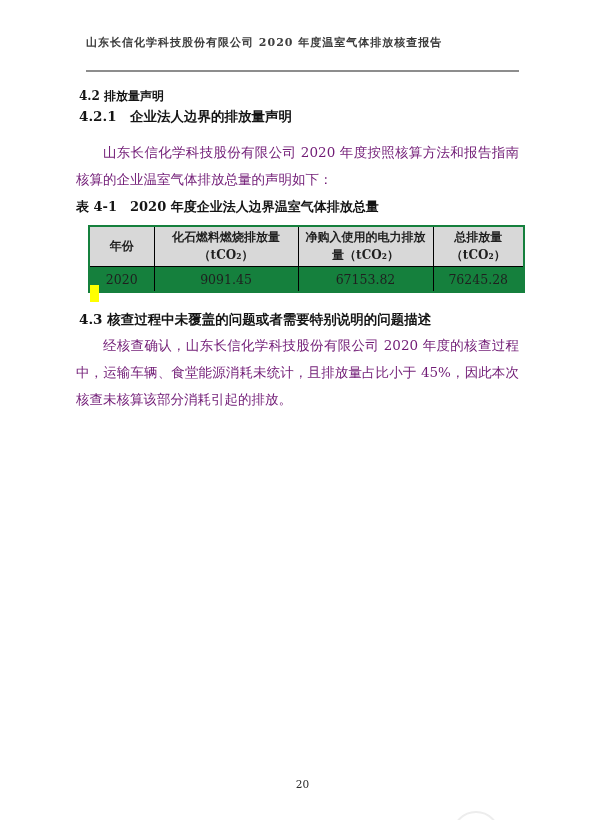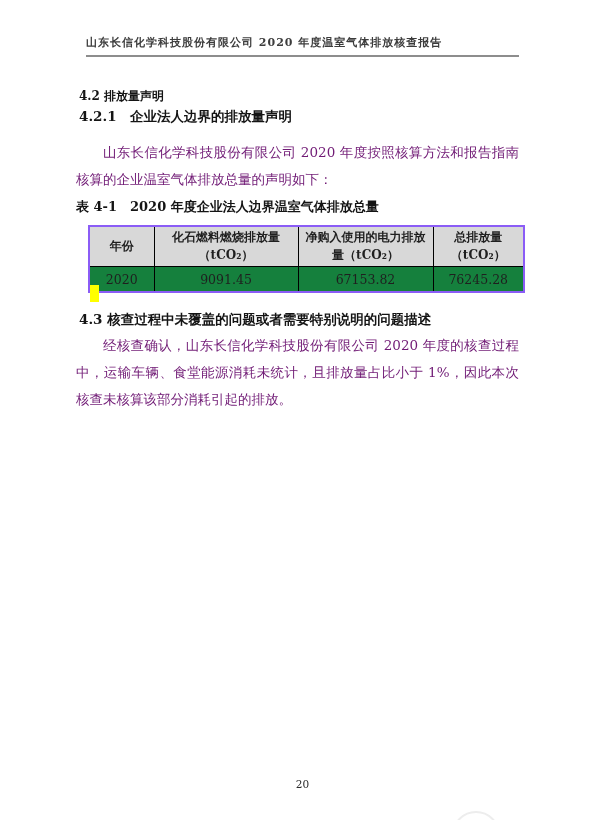--- a/index.html
+++ b/index.html
@@ -15,21 +15,21 @@
     overflow: hidden;
     font-family: "DejaVu Serif", "Liberation Serif", serif;
     color: #1f1f1f;
   }
   .running-header {
     position: absolute;
     left: 86px;
     right: 86px;
     top: 35px;
     border-bottom: 2px solid #8d8d8d;
-    padding-bottom: 5px;
+    padding-bottom: 20px;
   }
   .running-header .header-text {
     font-size: 11px;
     font-weight: 600;
     letter-spacing: 1px;
     color: #3c3c3c;
     white-space: nowrap;
   }
   .heading-l2 {
     position: absolute;
@@ -76,21 +76,21 @@
     table-layout: fixed;
   }
   table.emissions th,
   table.emissions td {
     border: 1px solid #000000;
     text-align: center;
     vertical-align: middle;
     padding: 1px 2px;
   }
   table.emissions {
-    border: 2px solid #8b5cf6;
+    border: 2px solid #15803d;
   }
   table.emissions th {
     background: #d8d8d8;
     font-size: 12px;
     font-weight: bold;
     line-height: 1.45;
     height: 37px;
   }
   table.emissions td {
     font-size: 12.5px;
@@ -164,19 +164,19 @@
         <td>67153.82</td>
         <td>76245.28</td>
       </tr>
     </tbody>
   </table>
 
   <div class="highlight-mark"></div>
 
   <div class="heading-l3" style="top: 311px;">4.3 核查过程中未覆盖的问题或者需要特别说明的问题描述</div>
 
-  <div class="body-para" style="top: 332px;">经核查确认，山东长信化学科技股份有限公司 2020 年度的核查过程中，运输车辆、食堂能源消耗未统计，且排放量占比小于 1%，因此本次核查未核算该部分消耗引起的排放。</div>
+  <div class="body-para" style="top: 332px;">经核查确认，山东长信化学科技股份有限公司 2020 年度的核查过程中，运输车辆、食堂能源消耗未统计，且排放量占比小于 45%，因此本次核查未核算该部分消耗引起的排放。</div>
 
   <div class="page-number">20</div>
 
   <div class="watermark-arc"></div>
 
 </div>
 
 </body></html>

